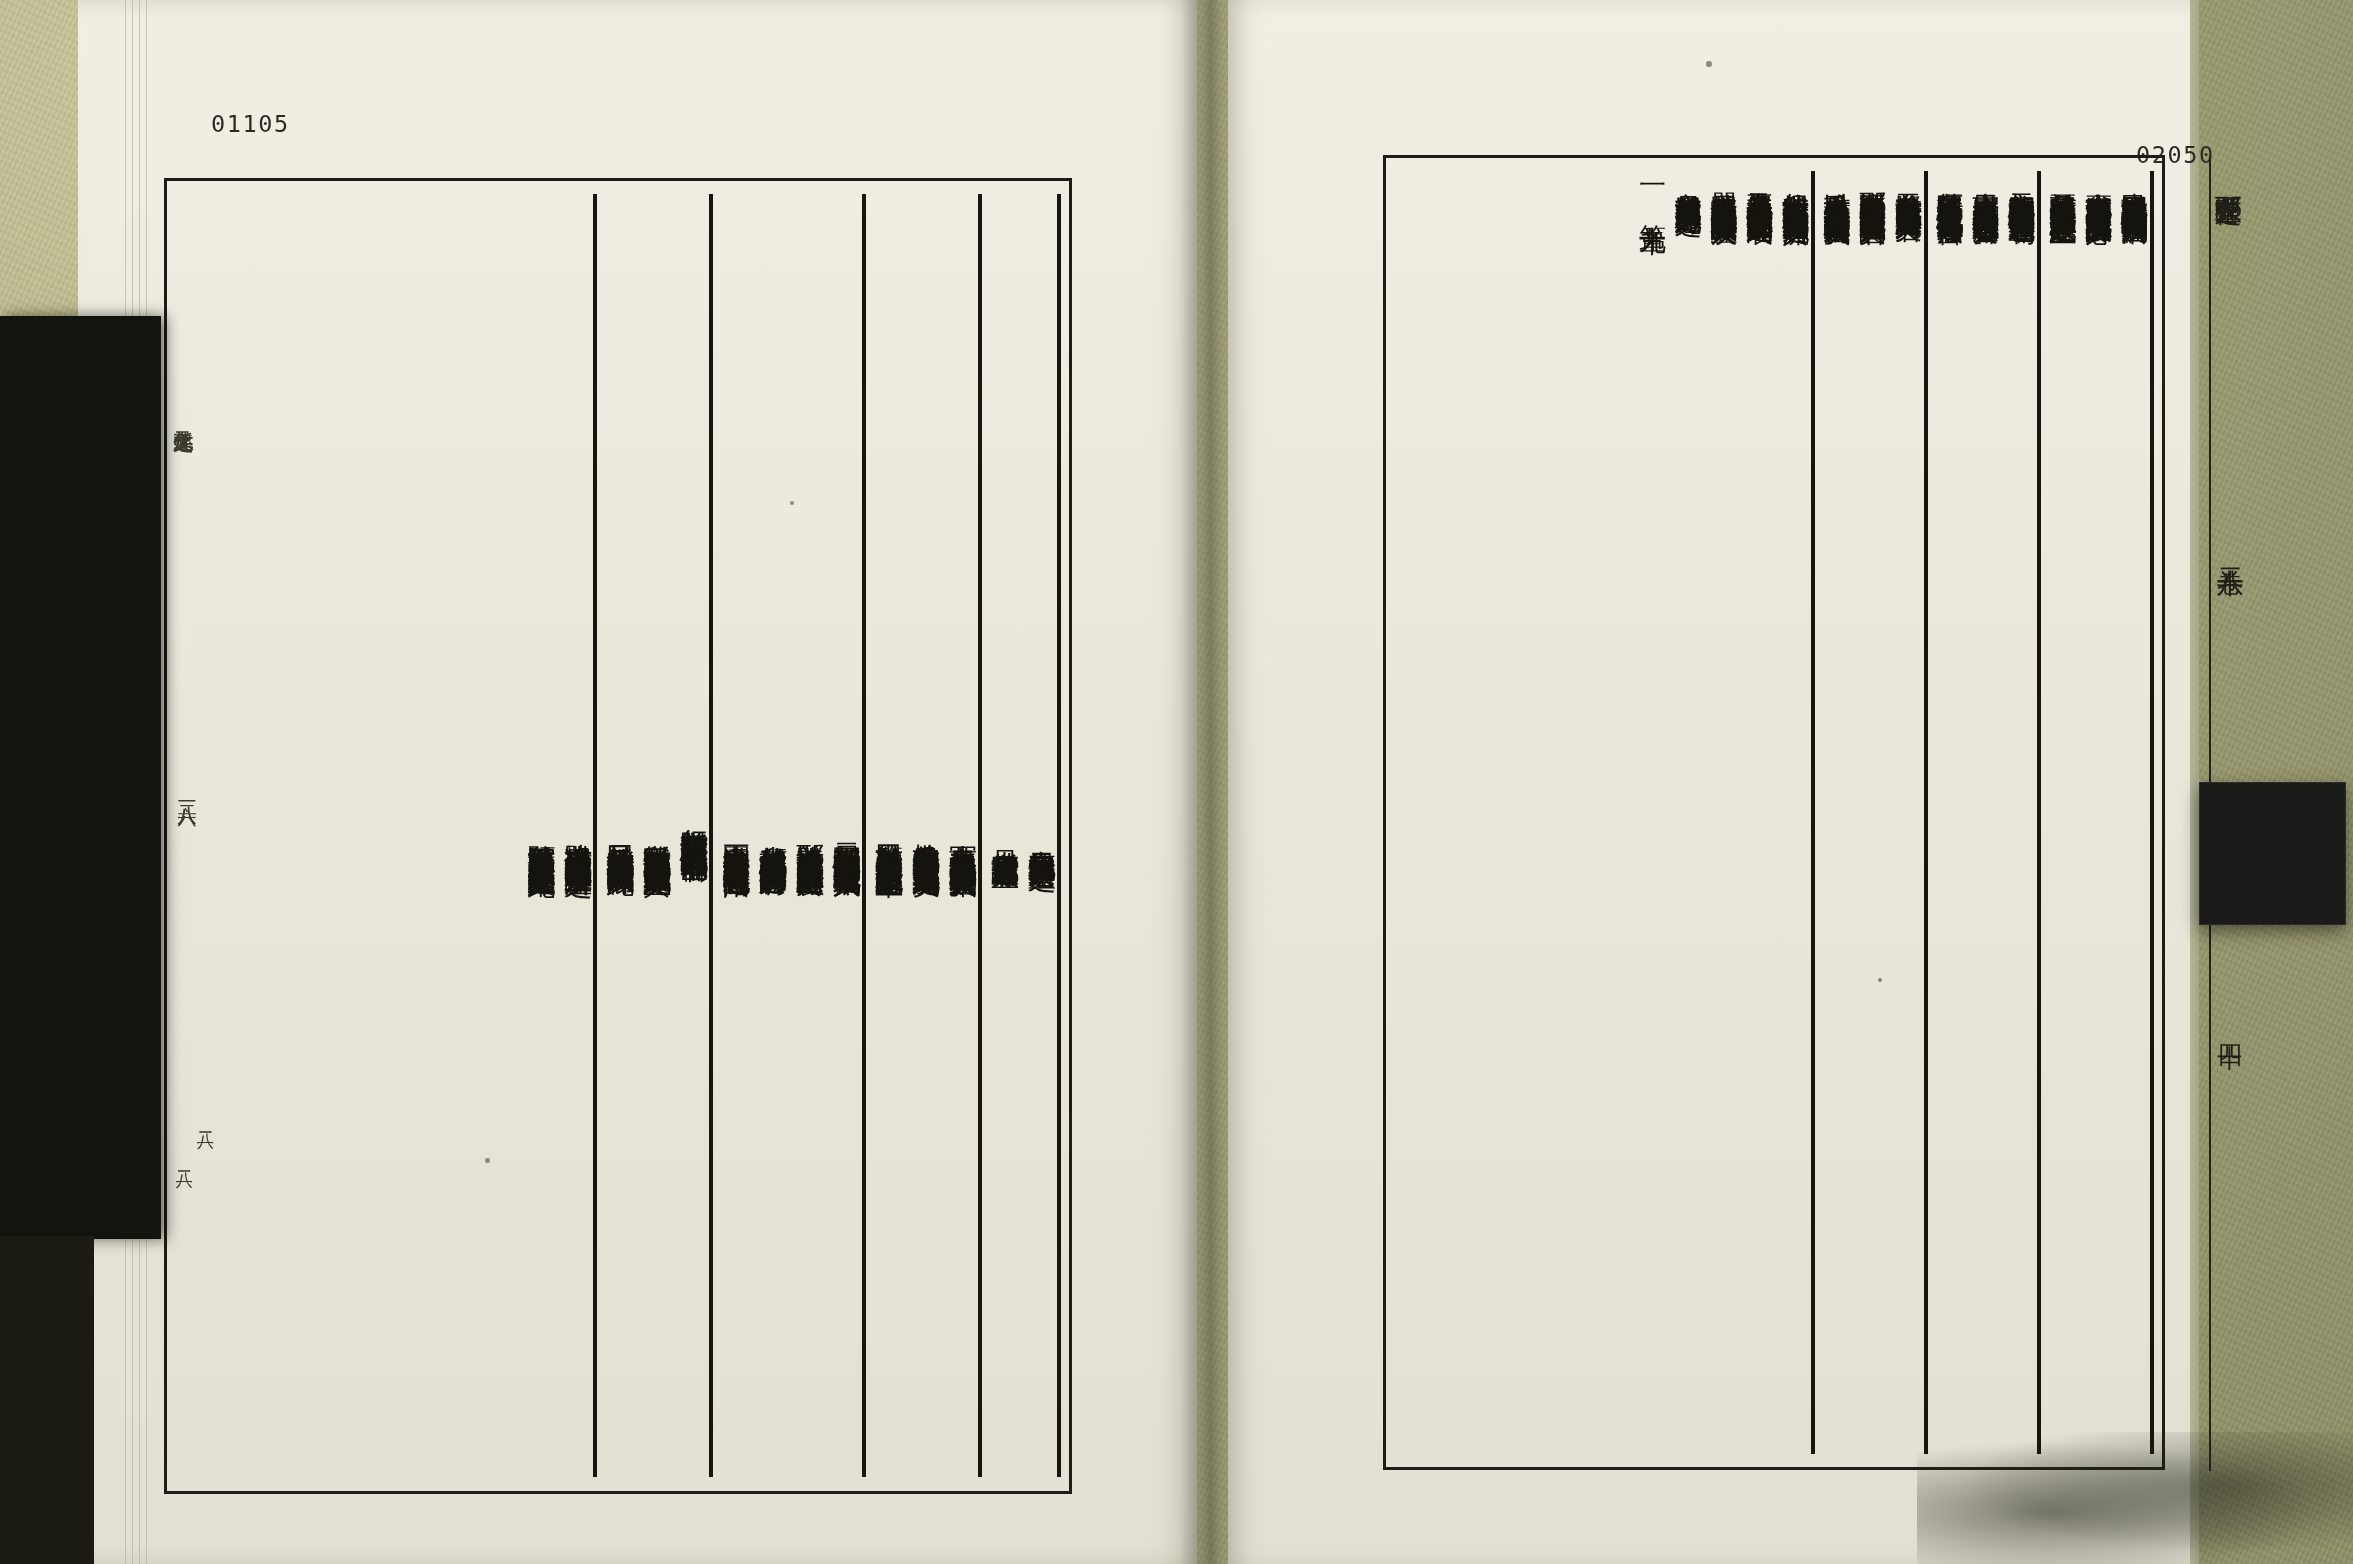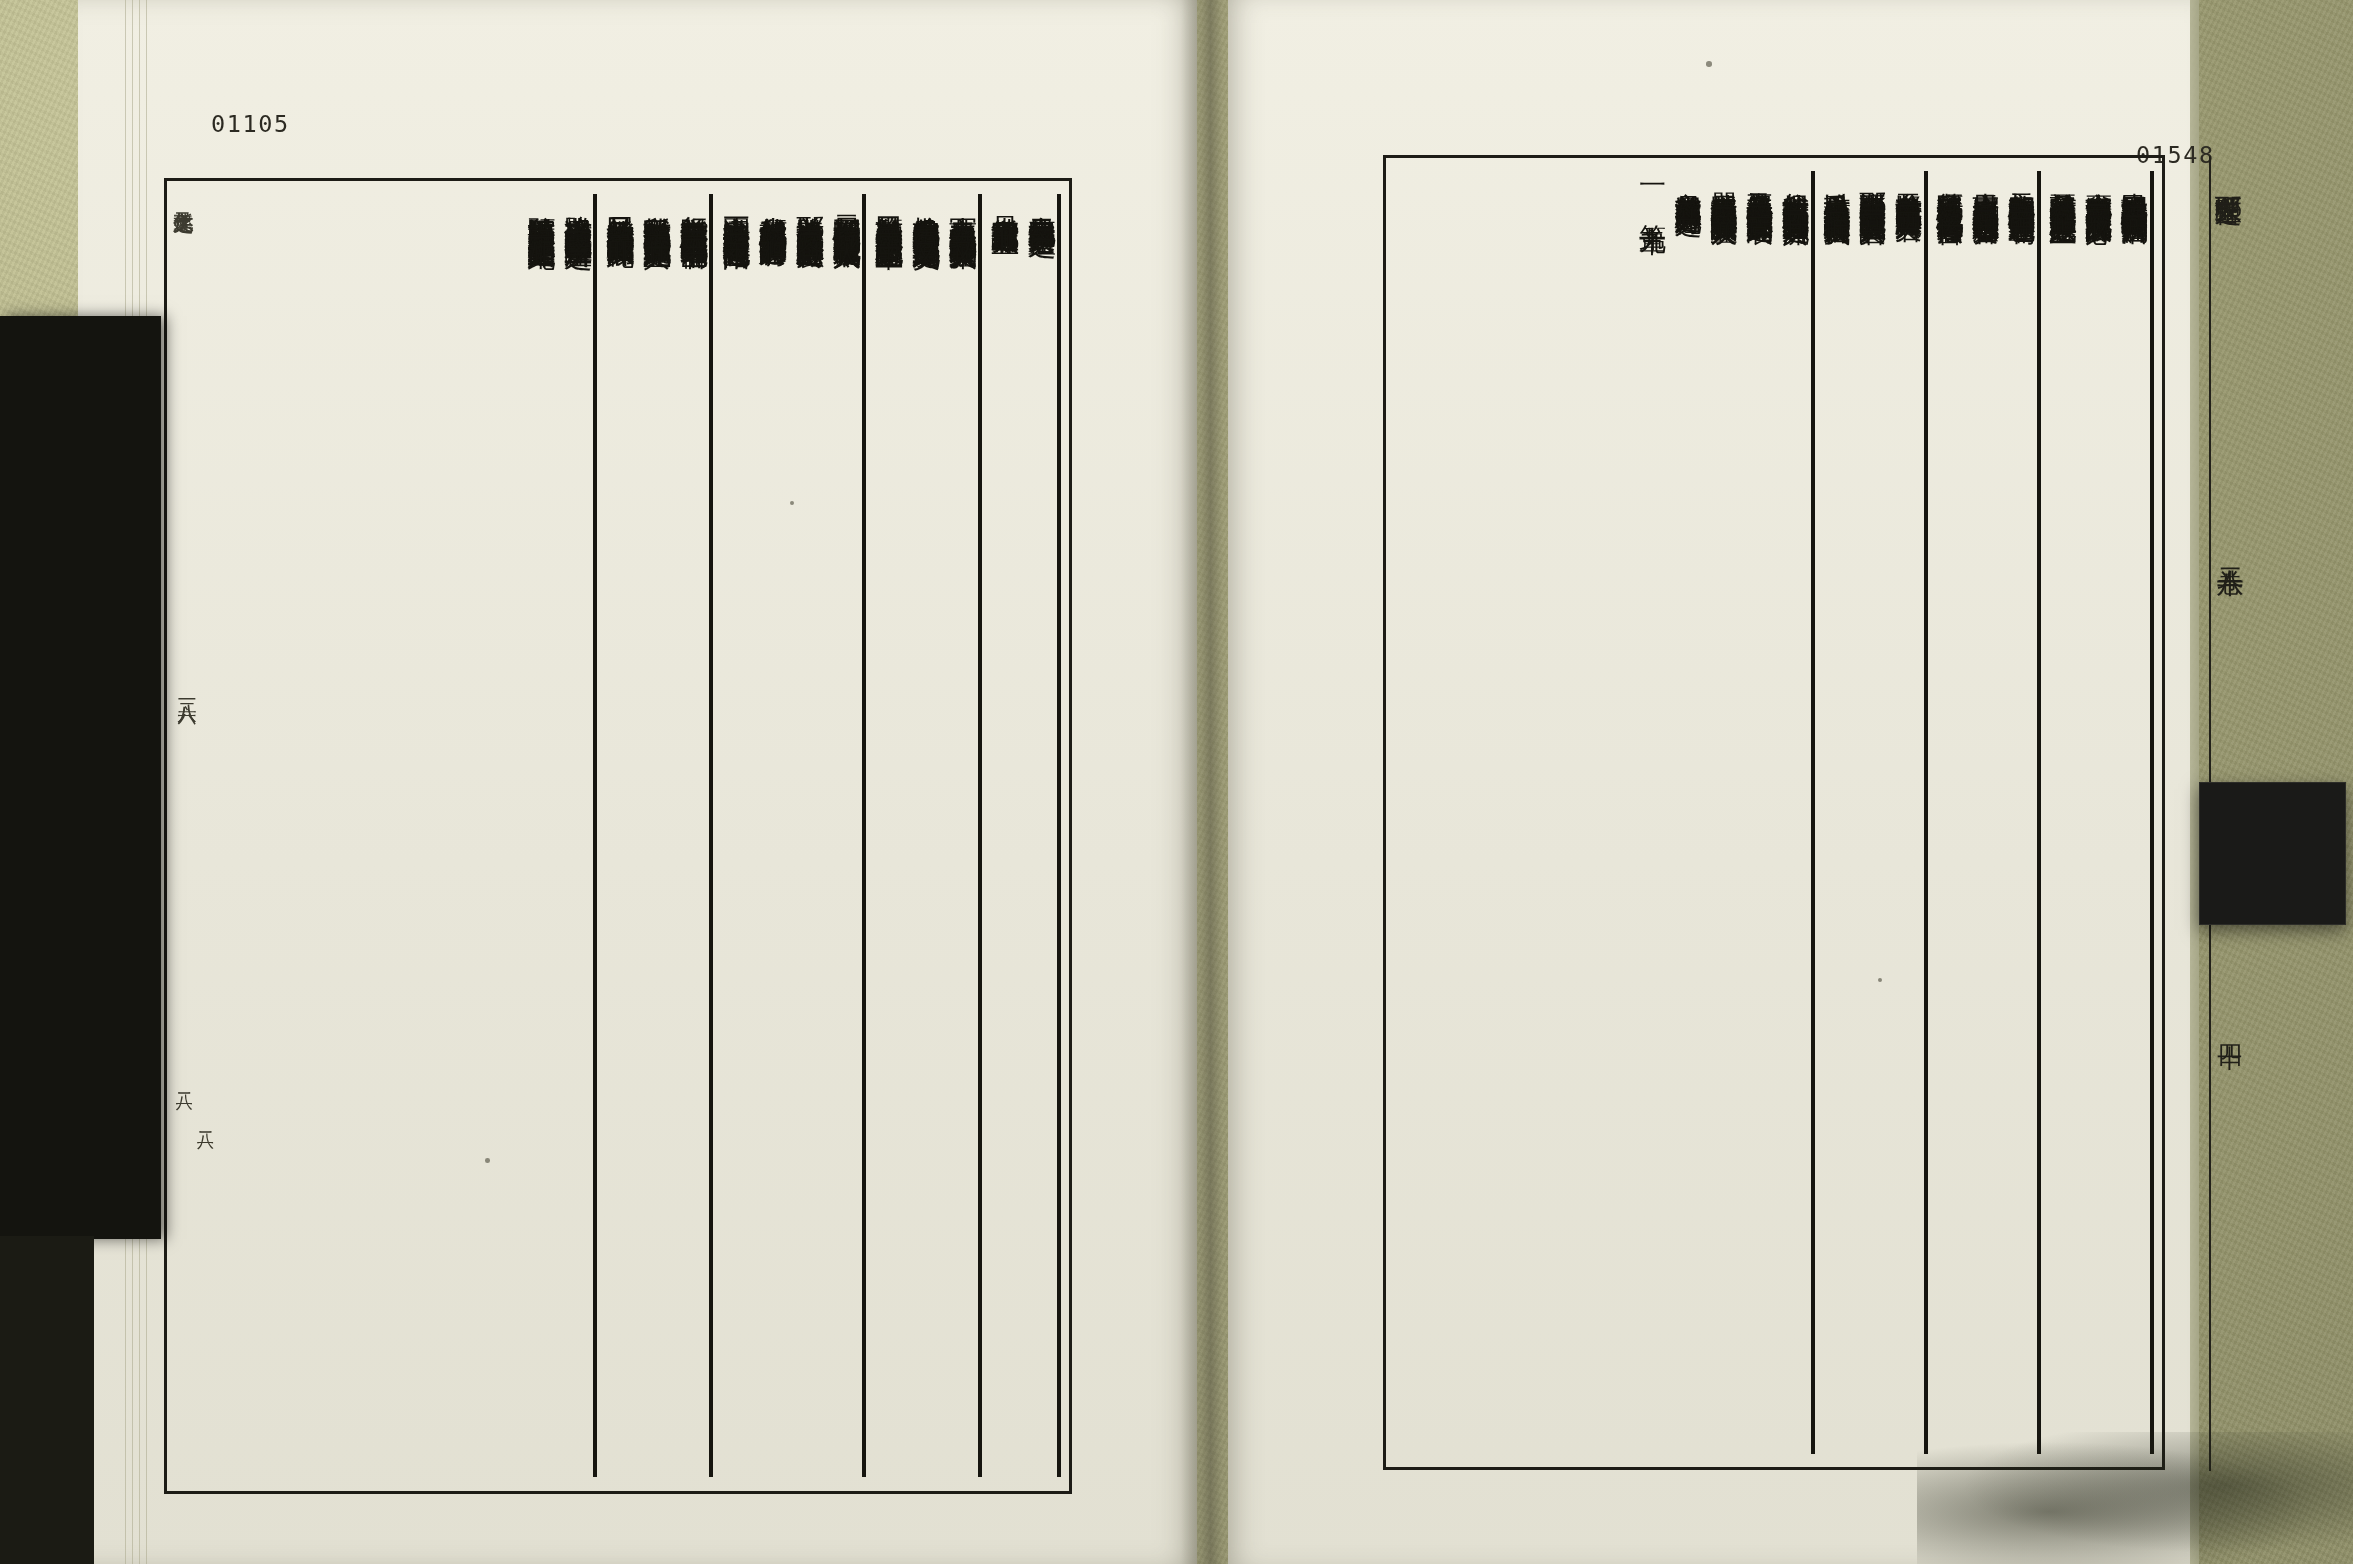--- a/index.html
+++ b/index.html
@@ -86,20 +86,21 @@
     height: 1565px;
   }
 
   .page {
     position: absolute;
     top: 0;
     height: 1565px;
     background: #eceade;
     background-image:
       linear-gradient(180deg, #f1efe3 0%, #e8e6d9 55%, #e2e0d2 100%);
+    text-align: center;
   }
   .page.left {
     left: 47px;
     width: 1119px;
     box-shadow: inset -20.3px 0 33px -14px rgba(90,88,70,.55);
   }
   .page.right {
     left: 1197px;
     width: 962px;
     box-shadow: inset 17px 0 31px -14px rgba(90,88,70,.45);
@@ -338,21 +339,21 @@
 
       <div class="tiny-mark" style="left:117px; top:1119px;">八二二</div>
     </div>
 
     <div class="gutter"></div>
 
     <div class="page right">
       
     </div>
 
-    <div class="folio right-folio">01548</div>
+    <div class="folio right-folio">02050</div>
 
     <div class="frame right-frame">
       <div class="cols">
         <div class="col marked">患也論民論國即言建種之然其行惡我前並不順本聲我方悔其祚我所曾示沾潤</div>
         <div class="col">之也今爾必謂猶太民與耶路撒冷居民云皇上帝如此曰我籌患計謀爾故各人必</div>
         <div class="col">離其惡行且善作為也但其人曰失望我欲徃志而行且各人從其心之意故此皇上</div>
         <div class="col marked">帝如此云必查問諸國中誰聞此等情乎甚以色列貞女行甚可憎之舉也豈非利巴</div>
         <div class="col">山之雪目巖流出而息乎或涼流去之異川潤乎但本民已忘我也且敬虛物焚香錯</div>
         <div class="col">舊徑蹤路且行道即於不築之塗也又致荒其地恆常戲笑之各人過之者愕然搖首</div>
         <div class="col marked">矣吾將散之敵前猶以東風又臨難之日向之轉背面〇維時其人曰莫若</div>

